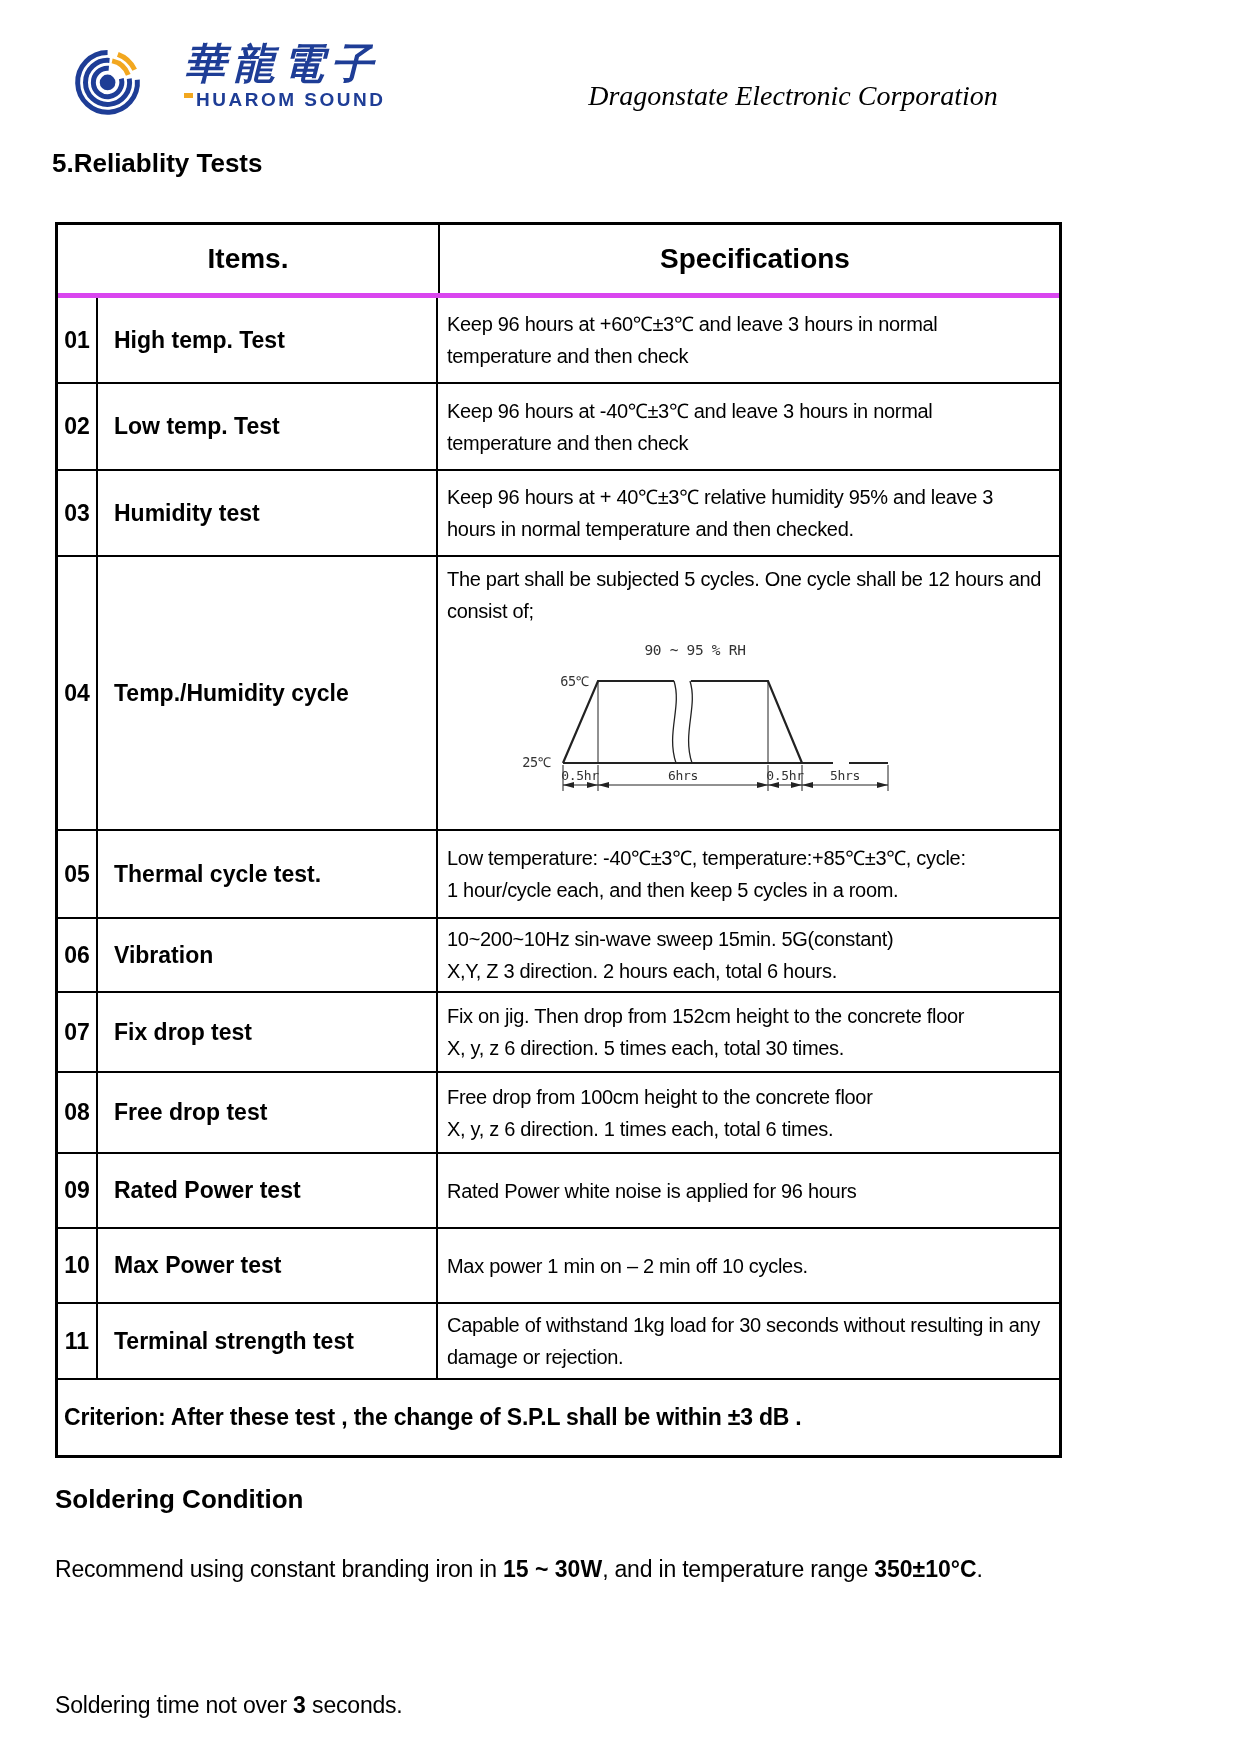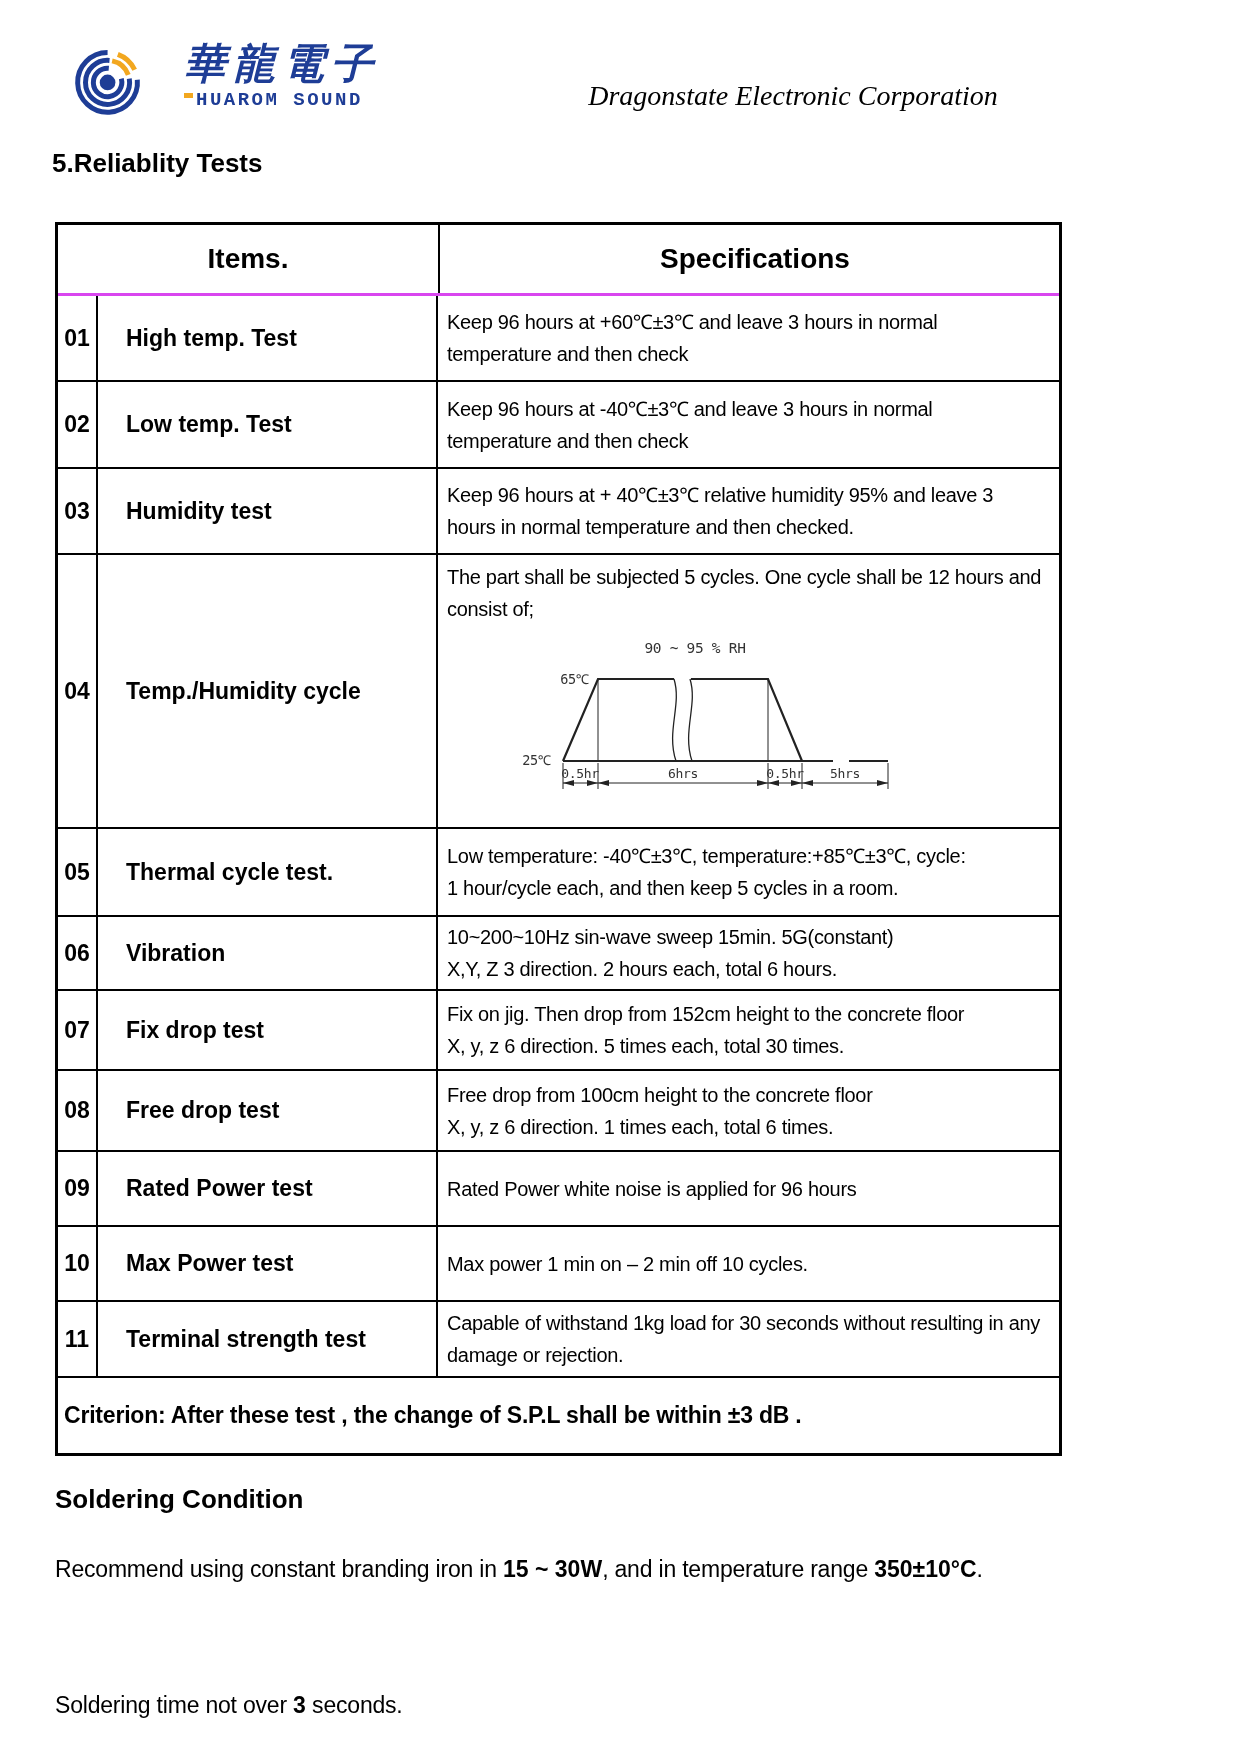--- a/index.html
+++ b/index.html
@@ -10,39 +10,39 @@
   }
   .page{position:absolute;inset:0;}
 
   
   .logo{position:absolute;left:72px;top:42px;display:flex;align-items:flex-start;gap:24px;}
   .logo-icon{width:74px;height:78px;flex:none;}
   .logo-text{margin-left:14px;}
   .logo-cn{color:#1e3d96;font-size:42px;font-weight:bold;font-style:italic;
            letter-spacing:7px;line-height:1.05;font-family:"DejaVu Sans", sans-serif;}
   .logo-en{color:#1e3d96;font-size:19px;font-weight:800;letter-spacing:2.5px;margin-top:3px;
-           display:flex;align-items:center;font-family:Liberation Mono, monospace;}
+           display:flex;align-items:center;}
   .logo-en .tick{width:9px;height:5px;background:#f2a71f;margin-right:3px;margin-top:-10px;flex:none;}
   .company{position:absolute;left:558px;top:80px;width:470px;text-align:center;
            font-family:"Liberation Serif", serif;font-style:italic;font-size:28px;}
 
   .section-title{position:absolute;left:52px;top:148px;font-size:26px;font-weight:bold;}
 
   
   .rel-table{position:absolute;left:55px;top:222px;width:1001px;border:3px solid #000;}
-  .thead{display:flex;height:68px;border-bottom:3px solid #d946ef;}
+  .thead{display:flex;height:68px;border-bottom:5px solid #d946ef;}
   .th-items{width:380px;border-right:2px solid #000;display:flex;align-items:center;
             justify-content:center;font-weight:bold;font-size:28px;}
   .th-specs{flex:1;display:flex;align-items:center;justify-content:center;
             font-weight:bold;font-size:28px;padding-left:11px;}
   .trow{display:flex;border-bottom:2px solid #000;}
   .cell-no{width:38px;flex:none;border-right:2px solid #000;display:flex;align-items:center;
            justify-content:center;font-weight:bold;font-size:23px;}
   .cell-item{width:340px;flex:none;border-right:2px solid #000;display:flex;align-items:center;
-             padding-left:28px;box-sizing:border-box;font-weight:bold;font-size:23px;}
+             padding-left:16px;box-sizing:border-box;font-weight:bold;font-size:23px;}
   .cell-spec{flex:1;display:flex;flex-direction:column;justify-content:center;
              padding:4px 4px 4px 9px;font-size:20px;letter-spacing:-0.3px;line-height:1.6;min-width:0;}
   .spec-line{white-space:nowrap;}
   .cell-spec.has-diagram{justify-content:flex-start;padding-top:6px;}
   .criterion-row{min-height:75px;display:flex;align-items:center;padding-left:6px;
                  font-weight:bold;font-size:23px;letter-spacing:-0.2px;}
 
   
   .cycle-diagram{margin:8px 0 2px 0;}
   .cycle-diagram text{font-family:"DejaVu Sans Mono", monospace;fill:#333;}

